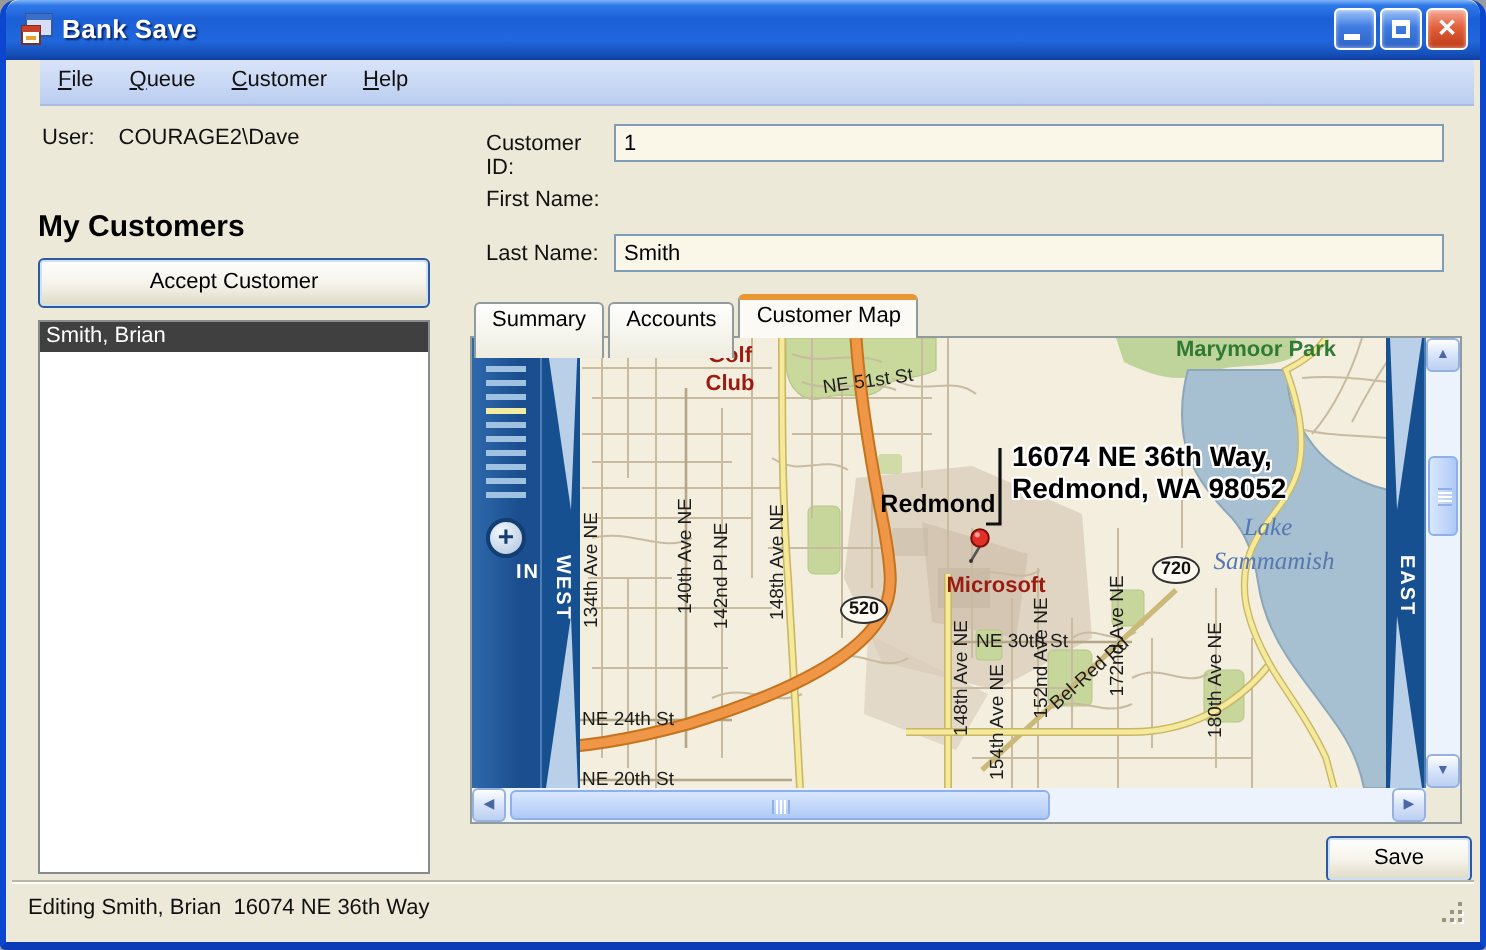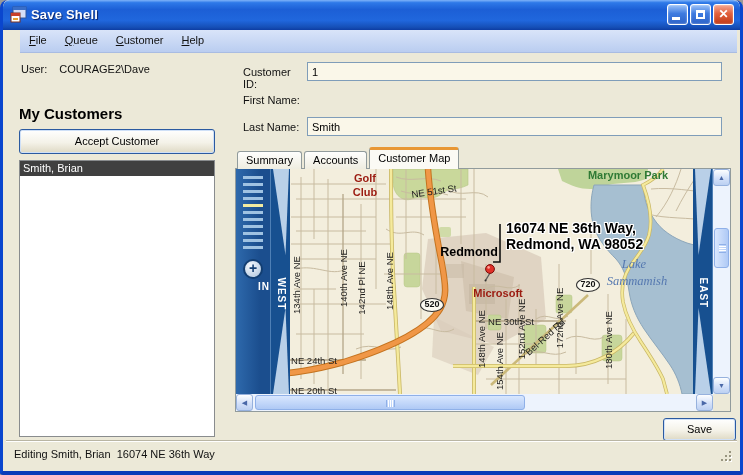--- a/index.html
+++ b/index.html
@@ -41,21 +41,21 @@
   .list-item.selected { background:#404040; color:#fff; }
 
   
   .fld-label { position:absolute; left:240px; width:62px; font-size:11px; color:#111; }
   .fld-input { position:absolute; left:304px; width:415px; height:19px; border:1px solid #7F9DB9;
     background:#FAF7E9; font-family:"Liberation Sans",sans-serif; font-size:11px; padding:2px 4px; color:#000; }
 
   
   .tabs { position:absolute; left:234px; top:151px; height:18px; display:flex; gap:2px; z-index:3; }
   .tab { border:1px solid #919B9C; border-bottom:none; border-radius:3px 3px 0 0; font-size:11px;
-    background:linear-gradient(180deg,#FEFEFD,#EFEDE0); padding:2px 8px 0 8px; height:18px; cursor:default; }
+    background:linear-gradient(180deg,#FEFEFD,#EFEDE0); padding:2px 8px 0 8px; height:28px; cursor:default; }
   .tab.active { background:#FBFAF4; border-top:3px solid #E89734; padding-top:2px; height:22px;
     margin-top:-4px; position:relative; z-index:4; }
   .tabpage { position:absolute; left:232px; top:168px; width:496px; height:244px;
     border:1px solid #919B9C; background:#ECE9D8; z-index:2; }
 
   
   .viewport { position:absolute; left:0; top:0; width:477px; height:225px; overflow:hidden; background:#F3EEDD; }
   .map-svg { position:absolute; left:0; top:0; }
   .map-label { position:absolute; white-space:nowrap; z-index:5; }
   .lbl-street { font-size:9.5px; color:#1C1C1C; }
@@ -123,21 +123,21 @@
   <div class="window">
 
     <div class="titlebar">
       <svg class="app-icon" viewBox="0 0 17 17">
         <rect x="3" y="1" width="13" height="11" fill="#D6DFF7" stroke="#30589E"></rect>
         <rect x="3" y="1" width="13" height="3" fill="#3A6EC8"></rect>
         <rect x="1" y="7" width="9" height="9" fill="#fff" stroke="#7A3020"></rect>
         <rect x="1" y="7" width="9" height="3" fill="#C8402A"></rect>
         <rect x="3" y="12" width="5" height="2" fill="#E8A030"></rect>
       </svg>
-      <span class="title-text">Save Shell</span>
+      <span class="title-text">Bank Save</span>
       <div class="winbtns">
         <div class="wbtn">
             <span class="glyph-min"></span>
           </div>
         <div class="wbtn">
             <span class="glyph-max"></span>
           </div>
         <div class="wbtn close">✕</div>
       </div>
     </div>

